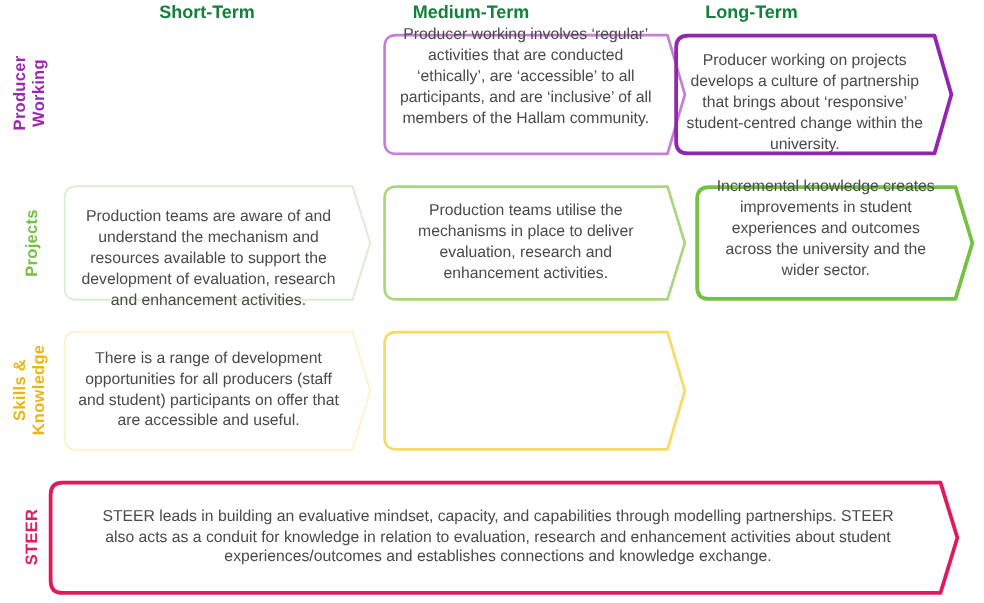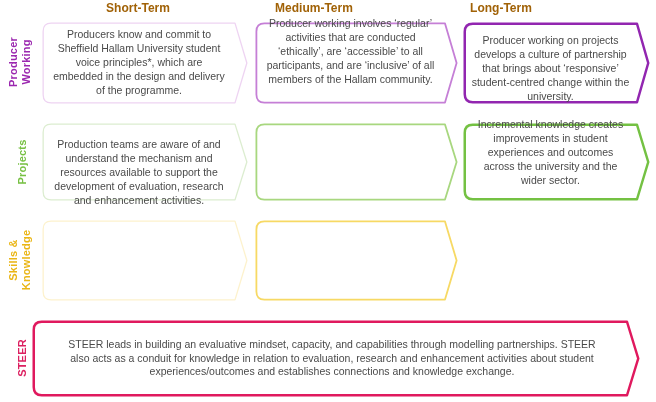--- a/index.html
+++ b/index.html
@@ -10,21 +10,21 @@
     background: #ffffff;
     font-family: "Liberation Sans", "DejaVu Sans", sans-serif;
     overflow: hidden;
   }
   .col-header {
     position: absolute;
     top: 1px;
     transform: translateX(-50%);
     font-size: 12px;
     font-weight: bold;
-    color: #a16207;
+    color: #15803d;
     white-space: nowrap;
   }
   .row-label {
     position: absolute;
     transform: translate(-50%, -50%) rotate(-90deg);
     font-size: 11px;
     font-weight: bold;
     text-align: center;
     line-height: 1.15;
     white-space: pre-line;
@@ -62,61 +62,57 @@
   <div class="col-header" style="left:314px">Medium-Term</div>
   <div class="col-header" style="left:501px">Long-Term</div>
 
   <div class="row-label" style="left: 20px; top: 62px; color: rgb(155, 39, 175);">Producer
 Working</div>
   <div class="row-label" style="left: 22px; top: 162px; color: rgb(119, 192, 67);">Projects</div>
   <div class="row-label" style="left: 20px; top: 260px; color: rgb(234, 182, 22);">Skills &amp;
 Knowledge</div>
   <div class="row-label" style="left: 22px; top: 358px; color: rgb(220, 32, 96);">STEER</div>
 
-  <div class="arrow-box thin" style="left:42px;  top:22px; width:206px; height:82px">
-      <svg width="206" height="82">
-        <path d="M 9.15 1.15 L 193 1.15 L 204.85 41 L 193 80.85 L 9.15 80.85 Q 1.15 80.85 1.15 72.85 L 1.15 9.15 Q 1.15 1.15 9.15 1.15 Z" fill="none" stroke="#eed4f2" stroke-width="1.3" stroke-linejoin="round"></path>
-      </svg>
-    <div class="cell-text">Producers know and commit to Sheffield Hallam University student voice principles*, which are embedded in the design and delivery of the programme.</div>
-  </div>
   <div class="arrow-box med" style="left:255px; top:22px; width:203px; height:60px">
       <svg width="203" height="82">
         <path d="M 9.4 1.4 L 190 1.4 L 201.6 41 L 190 80.6 L 9.4 80.6 Q 1.4 80.6 1.4 72.6 L 1.4 9.4 Q 1.4 1.4 9.4 1.4 Z" fill="none" stroke="#c57fd6" stroke-width="1.8" stroke-linejoin="round"></path>
       </svg>
     <div class="cell-text">Producer working involves ‘regular’ activities that are conducted ‘ethically’, are ‘accessible’ to all participants, and are ‘inclusive’ of all members of the Hallam community.</div>
   </div>
-  <div class="arrow-box thick" style="left:463px; top:22px; width:187px; height:94px">
+  <div class="arrow-box thick" style="left:449px; top:22px; width:187px; height:94px">
       <svg width="187" height="82">
         <path d="M 9.75 1.75 L 174 1.75 L 185.25 41 L 174 80.25 L 9.75 80.25 Q 1.75 80.25 1.75 72.25 L 1.75 9.75 Q 1.75 1.75 9.75 1.75 Z" fill="none" stroke="#9226b0" stroke-width="2.5" stroke-linejoin="round"></path>
       </svg>
     <div class="cell-text">Producer working on projects develops a culture of partnership that brings about ‘responsive’ student-centred change within the university.</div>
   </div>
 
   <div class="arrow-box thin" style="left:42px;  top:123px; width:206px; height:100px">
       <svg width="206" height="78">
         <path d="M 9.15 1.15 L 193 1.15 L 204.85 39 L 193 76.85 L 9.15 76.85 Q 1.15 76.85 1.15 68.85 L 1.15 9.15 Q 1.15 1.15 9.15 1.15 Z" fill="none" stroke="#dcedd0" stroke-width="1.3" stroke-linejoin="round"></path>
       </svg>
     <div class="cell-text">Production teams are aware of and understand the mechanism and resources available to support the development of evaluation, research and enhancement activities.</div>
   </div>
   <div class="arrow-box med" style="left:255px; top:123px; width:203px; height:78px">
       <svg width="203" height="78">
         <path d="M 9.4 1.4 L 190 1.4 L 201.6 39 L 190 76.6 L 9.4 76.6 Q 1.4 76.6 1.4 68.6 L 1.4 9.4 Q 1.4 1.4 9.4 1.4 Z" fill="none" stroke="#a8d77f" stroke-width="1.8" stroke-linejoin="round"></path>
       </svg>
+    <div class="cell-text">Production teams utilise the mechanisms in place to deliver evaluation, research and enhancement activities.</div>
   </div>
   <div class="arrow-box thick" style="left:463px; top:123px; width:187px; height:60px">
       <svg width="187" height="78">
         <path d="M 9.75 1.75 L 174 1.75 L 185.25 39 L 174 76.25 L 9.75 76.25 Q 1.75 76.25 1.75 68.25 L 1.75 9.75 Q 1.75 1.75 9.75 1.75 Z" fill="none" stroke="#74c143" stroke-width="2.5" stroke-linejoin="round"></path>
       </svg>
     <div class="cell-text">Incremental knowledge creates improvements in student experiences and outcomes across the university and the wider sector.</div>
   </div>
 
   <div class="arrow-box thin" style="left:42px;  top:220px; width:206px; height:81px">
       <svg width="206" height="81">
         <path d="M 9.15 1.15 L 193 1.15 L 204.85 40.5 L 193 79.85 L 9.15 79.85 Q 1.15 79.85 1.15 71.85 L 1.15 9.15 Q 1.15 1.15 9.15 1.15 Z" fill="none" stroke="#fdf2cd" stroke-width="1.3" stroke-linejoin="round"></path>
       </svg>
+    <div class="cell-text">There is a range of development opportunities for all producers (staff and student) participants on offer that are accessible and useful.</div>
   </div>
   <div class="arrow-box med" style="left:255px; top:220px; width:203px; height:81px">
       <svg width="203" height="81">
         <path d="M 9.4 1.4 L 190 1.4 L 201.6 40.5 L 190 79.6 L 9.4 79.6 Q 1.4 79.6 1.4 71.6 L 1.4 9.4 Q 1.4 1.4 9.4 1.4 Z" fill="none" stroke="#f7d964" stroke-width="1.8" stroke-linejoin="round"></path>
       </svg>
   </div>
 
   <div class="arrow-box thick" style="left:32px; top:320px; width:608px; height:77px">
       <svg width="608" height="77">
         <path d="M 9.75 1.75 L 595 1.75 L 606.25 38.5 L 595 75.25 L 9.75 75.25 Q 1.75 75.25 1.75 67.25 L 1.75 9.75 Q 1.75 1.75 9.75 1.75 Z" fill="none" stroke="#e0195e" stroke-width="2.5" stroke-linejoin="round"></path>

